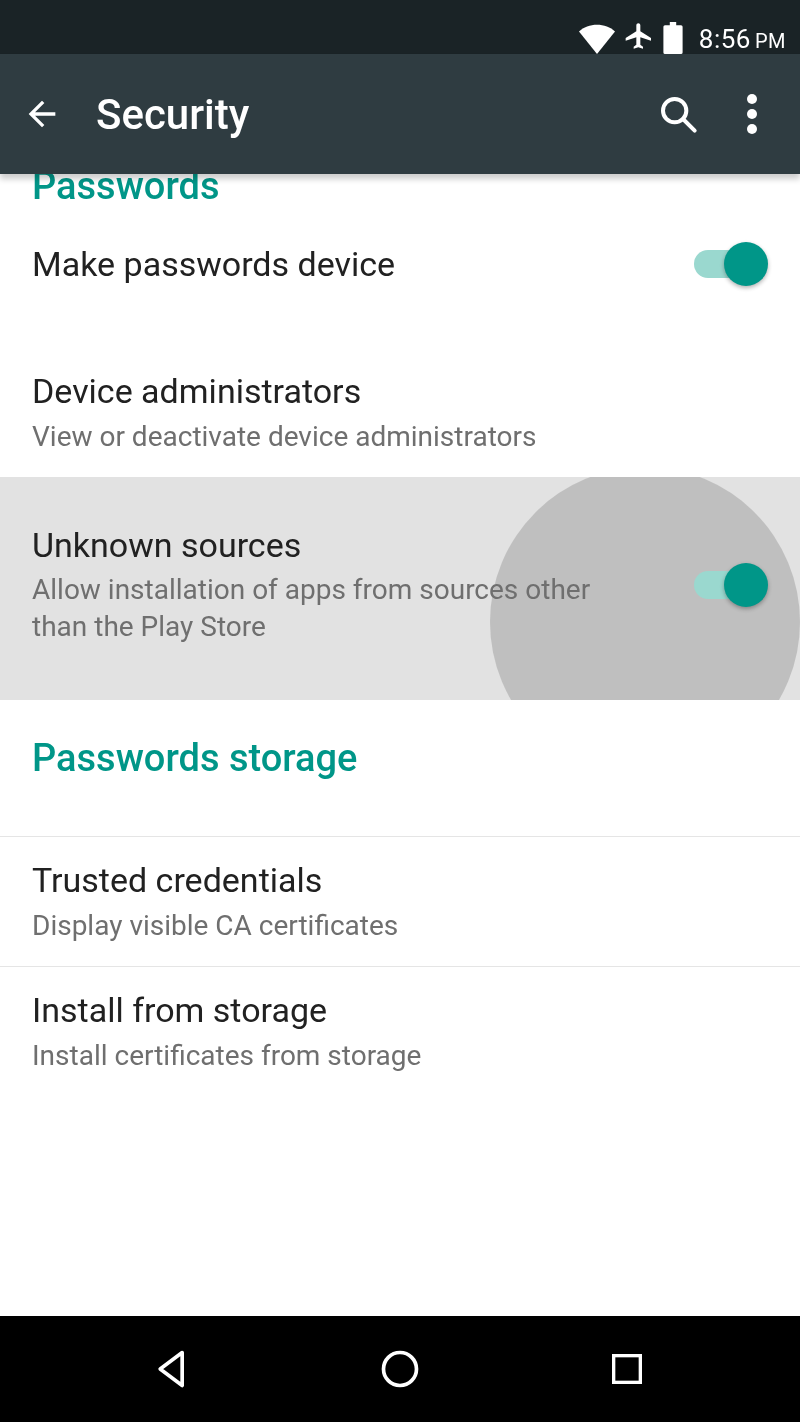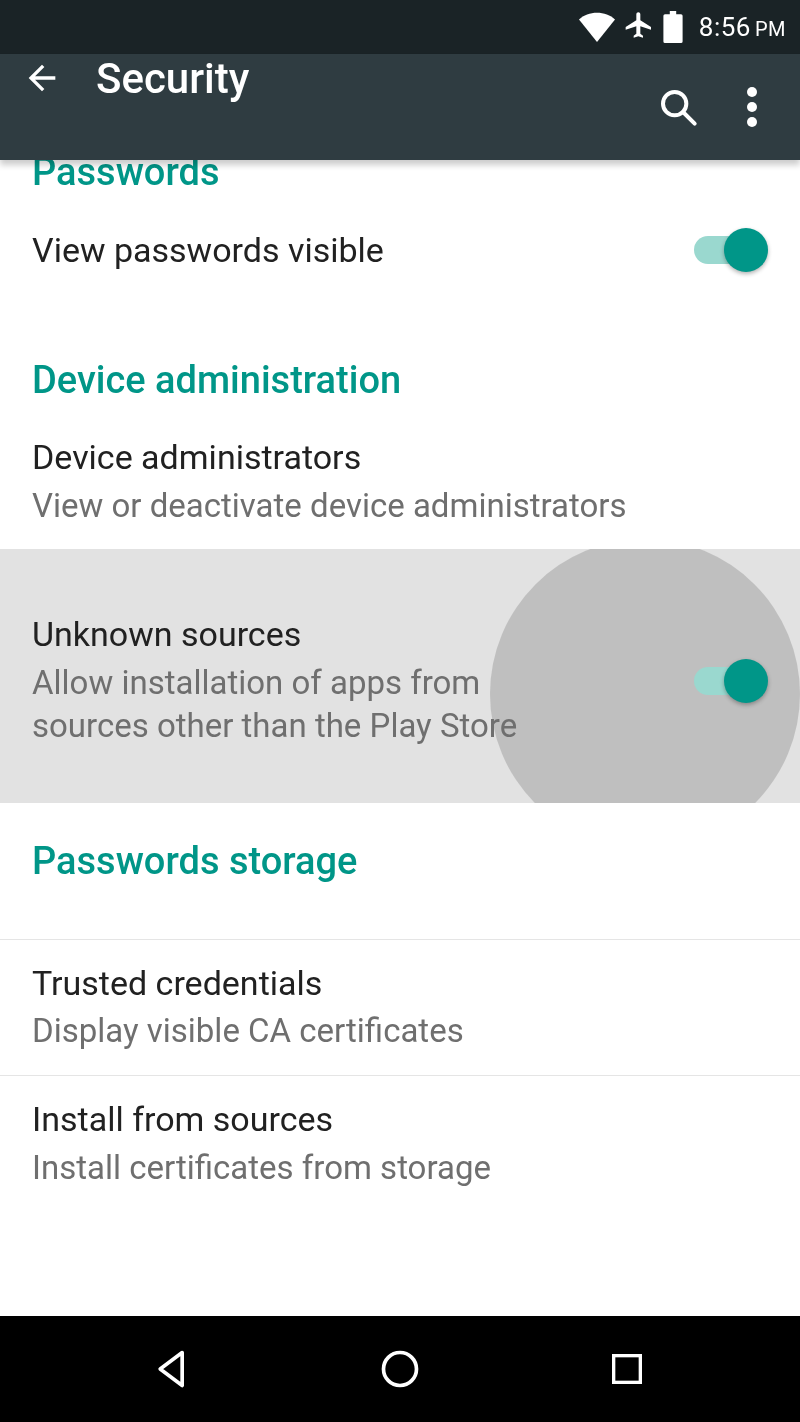--- a/index.html
+++ b/index.html
@@ -8,37 +8,38 @@
       height: 1422px;
       font-family: Roboto, Arial, sans-serif;
       background: #fff;
       overflow: hidden;
       position: relative;
     }
     .statusbar {
       height: 54px;
       background: #1a2326;
       display: flex;
-      align-items: center;
+      align-items: flex-end;
       justify-content: flex-end;
       padding: 0 14px;
       gap: 8px;
       color: #fff;
     }
     .statusbar svg { display: block; }
     .status-time {
       font-size: 26px;
       letter-spacing: 0.5px;
       margin-left: 8px;
     }
     .status-time .ampm { font-size: 20px; margin-left: 4px; }
     .appbar {
-      height: 106px;
+      height: 120px;
       background: #2f3c41;
       display: flex;
+      align-items: center;
       padding: 0 18px;
       color: #fff;
       box-shadow: 0 5px 6px rgba(0,0,0,0.2);
       position: relative;
       z-index: 2;
     }
     .appbar .back { width: 48px; height: 48px; display:flex; align-items:center; justify-content:center; }
     .appbar-title {
       font-size: 42px;
       font-weight: 500;
@@ -70,21 +71,21 @@
       gap: 20px;
       position: relative;
     }
     .row .text { flex:1; min-width:0; }
     .row .title {
       font-size: 34px;
       color: #212121;
       line-height: 1.25;
     }
     .row .subtitle {
-      font-size: 33px;
+      font-size: 28px;
       color: #6f6f6f;
       margin-top: 6px;
       line-height: 1.3;
     }
     .divider { height:1px; background:#e5e5e5; margin: 0 0; }
     .switch {
       width: 80px;
       height: 44px;
       position: relative;
       flex-shrink: 0;
@@ -97,21 +98,21 @@
     }
     .switch .thumb {
       position:absolute;
       right: 0; top: 0;
       width: 44px; height: 44px; border-radius: 50%;
       background: #009688;
       box-shadow: 0 2px 4px rgba(0,0,0,0.3);
     }
     .row.highlight {
       background: #e2e2e2;
-      padding-top: 64px;
+      padding-top: 47px;
       padding-bottom: 55px;
       overflow: hidden;
     }
     .ripple {
       position:absolute;
       width: 310px; height: 310px; border-radius: 50%;
       background: #b7b7b7;
       opacity: 0.8;
       left: 490px;
       top: -10px;
@@ -166,31 +167,30 @@
     </div>
   </div>
 </div>
 
 <div class="content">
 
   <div class="section-header clipped">Passwords</div>
 
   <div class="row">
     <div class="text">
-      <div class="title">View passwords visible</div>
+      <div class="title">Make passwords device</div>
     </div>
     <div class="switch">
       <div class="track"></div>
       <div class="thumb"></div>
     </div>
   </div>
 
   <div style="height:40px"></div>
 
-  <div class="section-header">Device administration</div>
 
   <div class="row">
     <div class="text">
       <div class="title">Device administrators</div>
       <div class="subtitle">View or deactivate device administrators</div>
     </div>
   </div>
 
   <div class="row highlight">
     <div class="ripple"></div>
@@ -217,21 +217,21 @@
     <div class="text">
       <div class="title">Trusted credentials</div>
       <div class="subtitle">Display visible CA certificates</div>
     </div>
   </div>
 
   <div class="divider"></div>
 
   <div class="row">
     <div class="text">
-      <div class="title">Install from sources</div>
+      <div class="title">Install from storage</div>
       <div class="subtitle">Install certificates from storage</div>
     </div>
   </div>
 
 </div>
 
 <div class="navbar">
   <div class="nb">
     <svg width="44" height="44" viewBox="0 0 24 24" fill="none" stroke="#fff" stroke-width="2" stroke-linejoin="round">
         <path d="M17 3 L5 12 L17 21 Z"></path>

